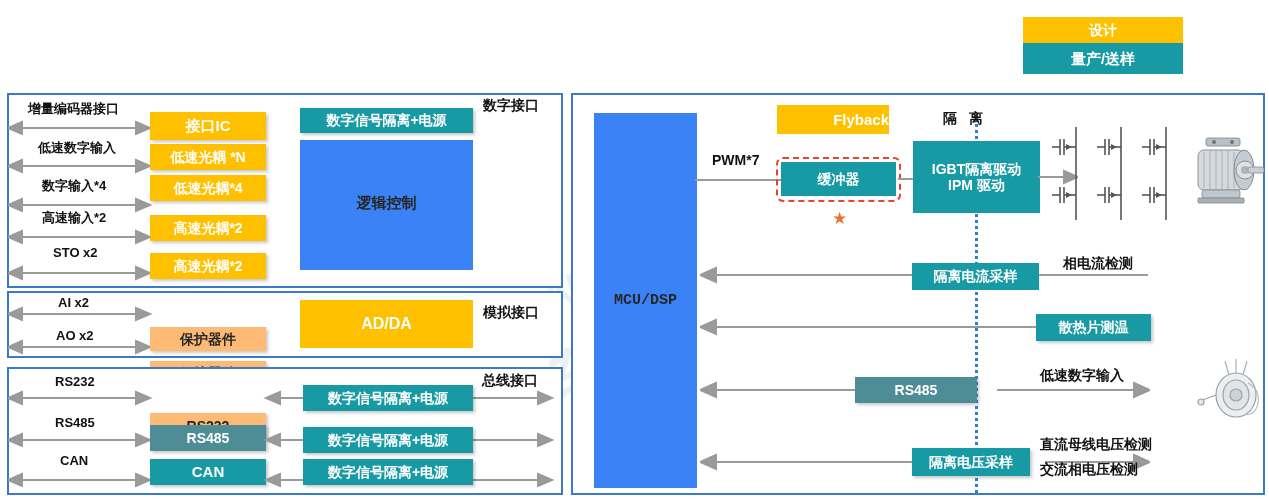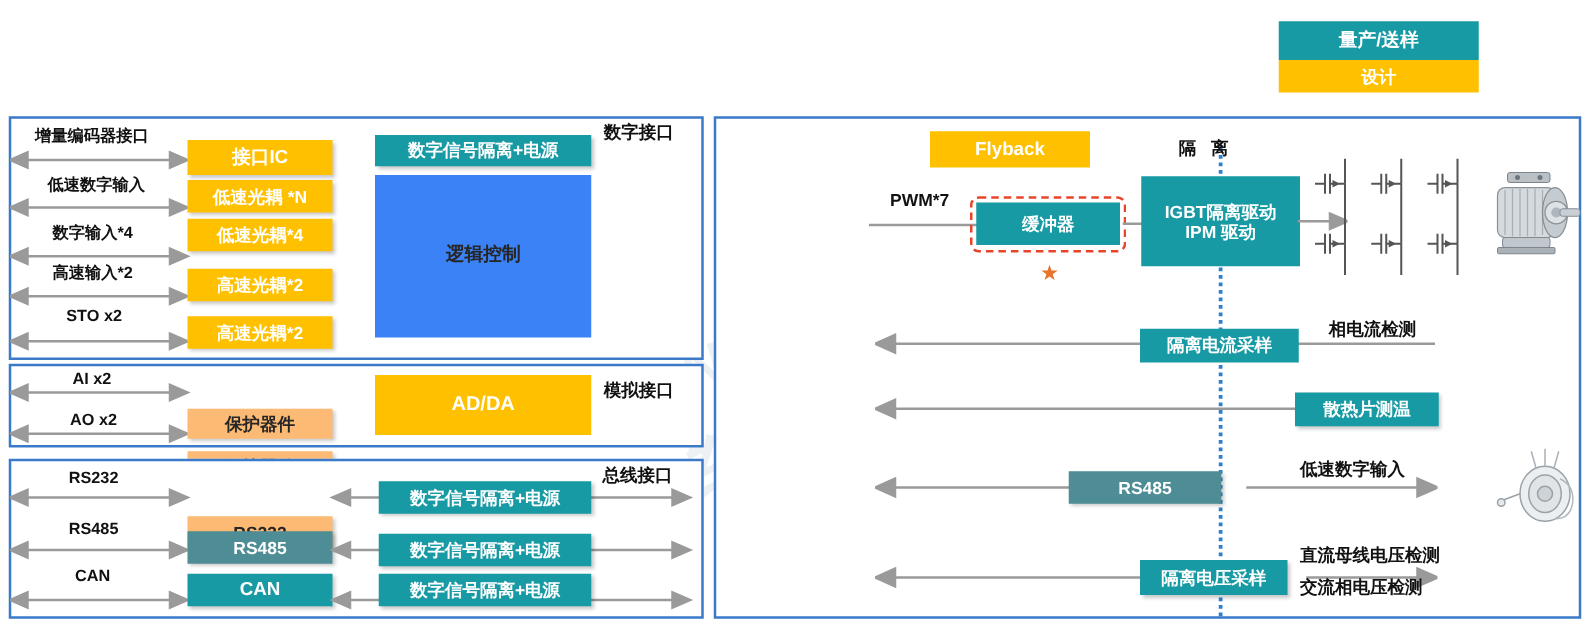--- a/index.html
+++ b/index.html
@@ -104,25 +104,25 @@
 <body>
 
 <div class="stage">
 
   <div class="watermark">
     <span class="wm1">NOVOSENSE</span>
     <span class="wm3">纳芯微电子</span>
   </div>
 
   <div class="abs" style="left:1023px; top:17px; width:160px;">
+    <div class="box amber" style="position:relative; left:0; top:0; width:160px; height:26px; font-size:14px; box-shadow:none;">
+      <span>设计</span>
+    </div>
     <div class="box teal" style="position:relative; left:0; top:0; width:160px; height:31px; font-size:15px; box-shadow:none;">
       <span>量产/送样</span>
-    </div>
-    <div class="box amber" style="position:relative; left:0; top:0; width:160px; height:26px; font-size:14px; box-shadow:none;">
-      <span>设计</span>
     </div>
   </div>
 
   <div class="panel" style="left:7px; top:93px; width:556px; height:195px;">
   </div>
 
   <div class="lbl" style="left:483px; top:97px; font-size:14px;">数字接口</div>
 
   <svg class="abs" style="left:8px; top:95px;" width="150" height="190">
     <g stroke="#9a9a9a" stroke-width="2" fill="#9a9a9a">
@@ -256,25 +256,28 @@
   </div>
   <div class="box teal" style="left:303px; top:427px; width:170px; height:26px; font-size:14px;">
     <span>数字信号隔离+电源</span>
   </div>
   <div class="box teal" style="left:303px; top:459px; width:170px; height:26px; font-size:14px;">
     <span>数字信号隔离+电源</span>
   </div>
 
   <div class="panel" style="left:571px; top:93px; width:694px; height:402px;"></div>
 
+  <div class="box grayNS" style="left:594px; top:113px; width:103px; height:375px; font-size:15px;">
+    <span>MCU/DSP</span>
+  </div>
 
   <div class="iso-line" style="left:975px; top:118px; height:375px;"></div>
   <div class="lbl" style="left:943px; top:110px; font-size:14px; letter-spacing:4px;">隔 离</div>
 
-  <div class="box amber" style="left:744px; top:105px; width:128px; height:29px; font-size:15px; box-shadow:none;">
+  <div class="box amber" style="left:777px; top:105px; width:112px; height:29px; font-size:15px; box-shadow:none;justify-content:flex-end;">
     <span>Flyback</span>
   </div>
 
   <svg class="abs" style="left:695px; top:160px;" width="90" height="30">
     <line x1="0" y1="20" x2="88" y2="20" stroke="#9a9a9a" stroke-width="2"></line>
   </svg>
   <div class="lbl" style="left:712px; top:152px; font-size:14px;">PWM*7</div>
 
   <div class="hl-dash" style="left:776px; top:157px; width:125px; height:45px;"></div>
   <div class="box teal" style="left:781px; top:162px; width:115px; height:34px; font-size:14px; box-shadow:none;">

